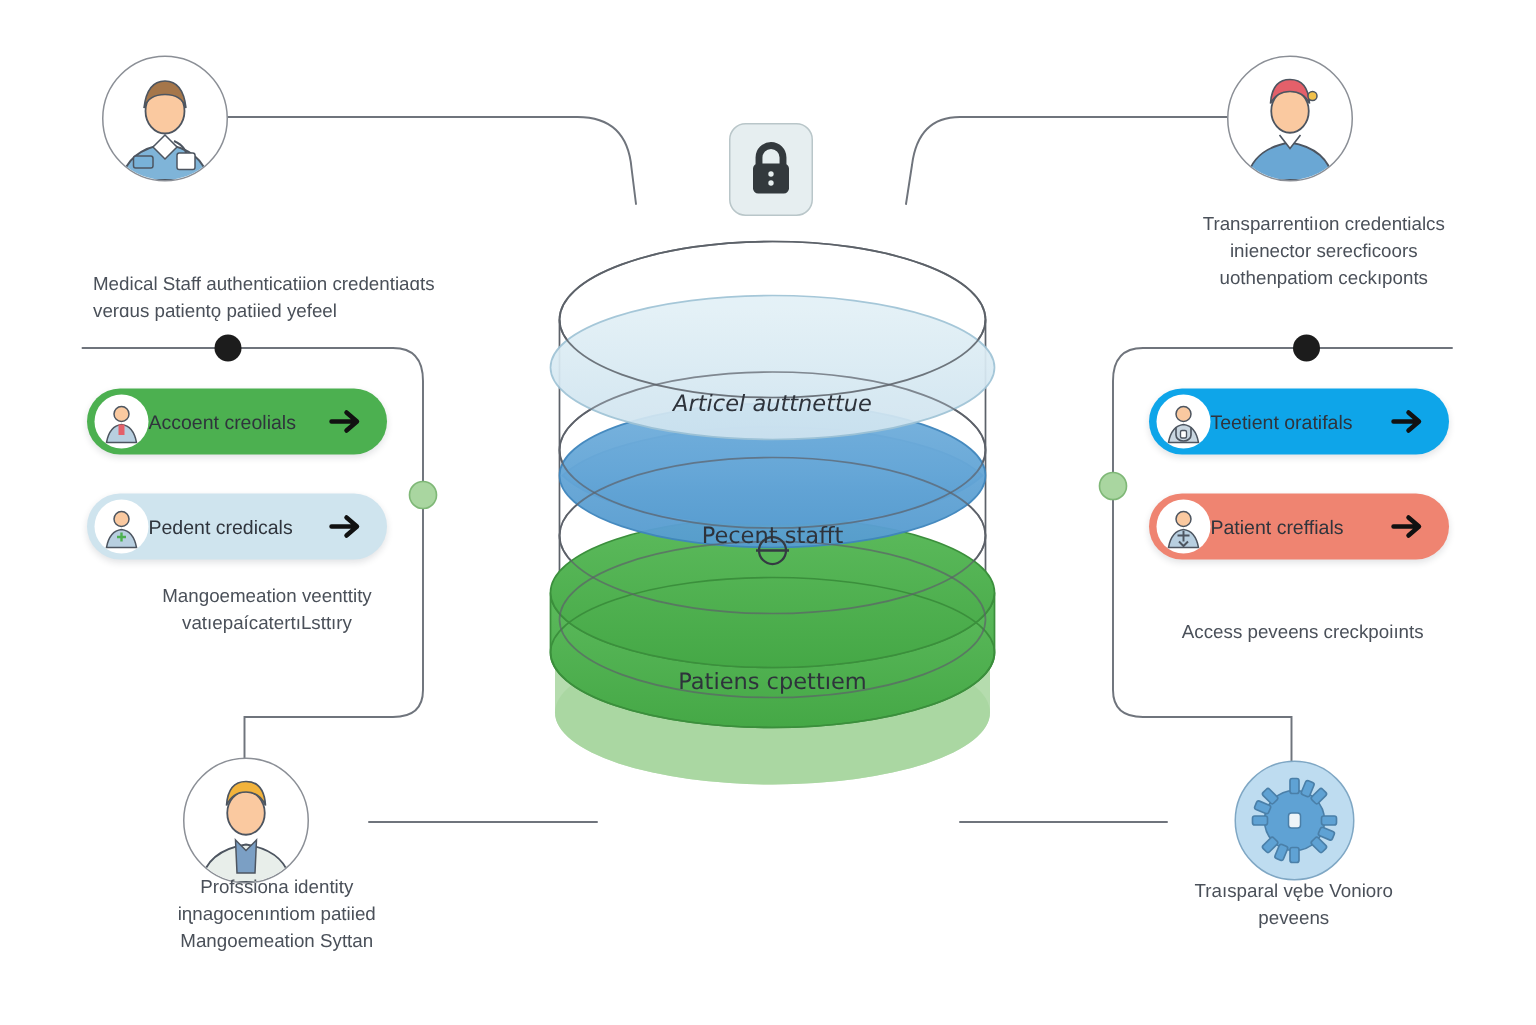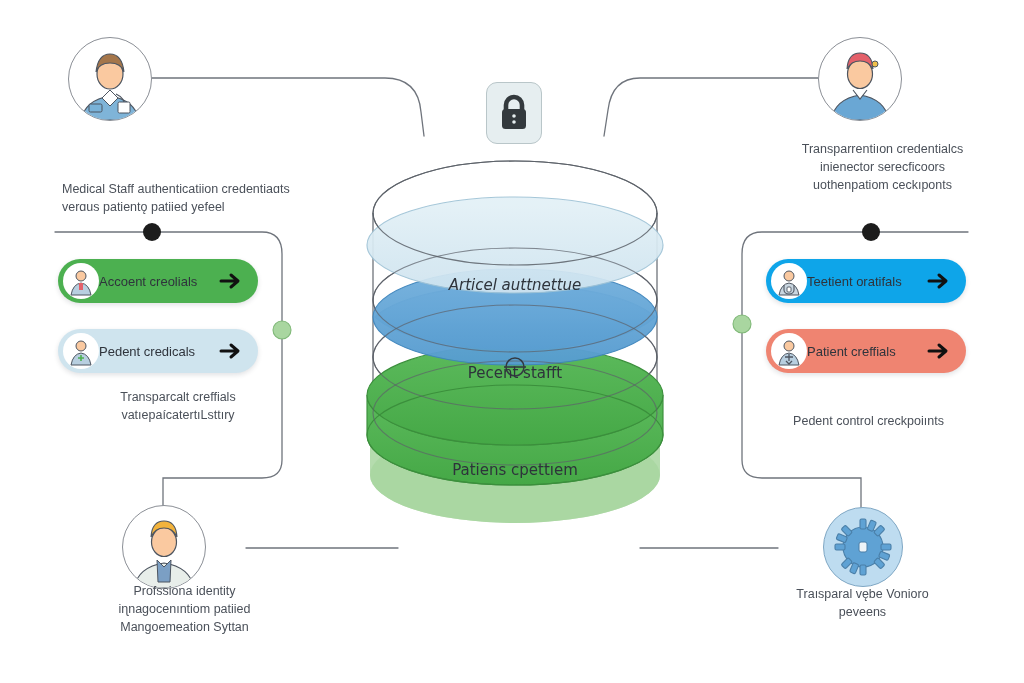--- a/index.html
+++ b/index.html
@@ -69,21 +69,21 @@
     display:flex;align-items:center;justify-content:center;
   }
   #gear-node svg{width:58px;height:58px;display:block;}
 
   
   #stack{position:absolute;left:330px;top:95px;width:370px;height:440px;}
   #stack svg{display:block;width:370px;height:440px;overflow:visible;}
   .disc-label{
     position:absolute;width:370px;text-align:center;
     font-size:15px;color:#2e333b;font-style:italic;
-    font-family:"DejaVu Sans",sans-serif;pointer-events:none;margin-top:16px;
+    font-family:"DejaVu Sans",sans-serif;pointer-events:none;
   }
   .disc-label.upright{font-style:normal;}
 </style>
 </head>
 <body>
 
 <div id="stage">
 
   <svg id="wires" viewBox="0 0 1024 683" xmlns="http://www.w3.org/2000/svg">
     <g fill="none" stroke="#6f747c" stroke-width="1.3" stroke-linecap="round">
@@ -267,21 +267,21 @@
       </svg>
     </span>
     <span class="pill-label">Pedent credicals</span>
     <span class="pill-arrow">
       <svg viewBox="0 0 24 18" xmlns="http://www.w3.org/2000/svg">
         <path d="M2 9 H18 M12 3 L19 9 L12 15" fill="none" stroke="#111" stroke-width="3" stroke-linecap="round" stroke-linejoin="round"></path>
       </svg>
     </span>
   </div>
 
-  <div class="caption center" style="left:88px;top:388px;width:180px;">Transparcalt creffials
+  <div class="caption center" style="left:88px;top:388px;width:180px;">Mangoemeation veenttity
 vatıepaícatertıLsttıry</div>
 
   <div class="pill" style="left:766px;top:259px;width:200px;background:#0ea5e9;">
     <span class="pill-ico">
       <svg viewBox="0 0 30 30" xmlns="http://www.w3.org/2000/svg">
         <circle cx="15" cy="15" r="15" fill="#fff"></circle>
         <circle cx="15" cy="10" r="5" fill="#fac9a0" stroke="#4d5560" stroke-width="1"></circle>
         <path d="M5 29 q2-11 10-12 q8 1 10 12 z" fill="#c9d6e0" stroke="#4d5560" stroke-width="1"></path>
         <path d="M10 19 v5 a5 4 0 0 0 10 0 v-5" fill="none" stroke="#4d5560" stroke-width="1.1"></path>
         <rect x="13" y="21" width="4" height="5" rx="1" fill="#fff" stroke="#4d5560" stroke-width=".9"></rect>
@@ -305,15 +305,15 @@
       </svg>
     </span>
     <span class="pill-label">Patient creffials</span>
     <span class="pill-arrow">
       <svg viewBox="0 0 24 18" xmlns="http://www.w3.org/2000/svg">
         <path d="M2 9 H18 M12 3 L19 9 L12 15" fill="none" stroke="#111" stroke-width="3" stroke-linecap="round" stroke-linejoin="round"></path>
       </svg>
     </span>
   </div>
 
-  <div class="caption center" style="left:766px;top:412px;width:205px;">Pedent control creckpoiınts</div>
+  <div class="caption center" style="left:766px;top:412px;width:205px;">Access peveens creckpoiınts</div>
 
 </div>
 
 </body></html>

